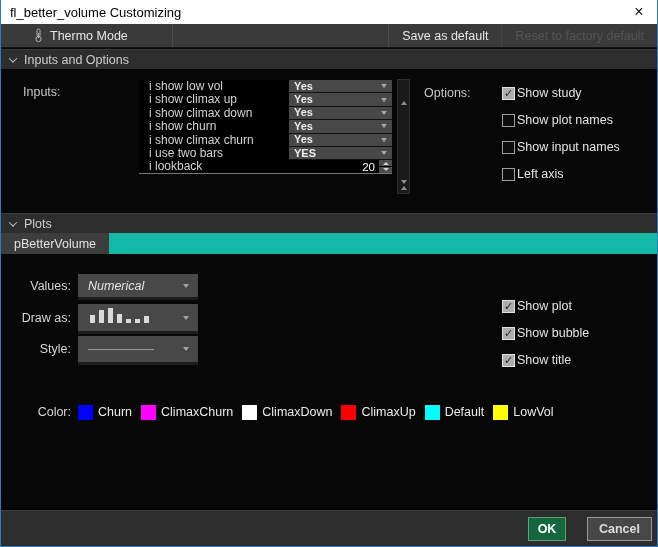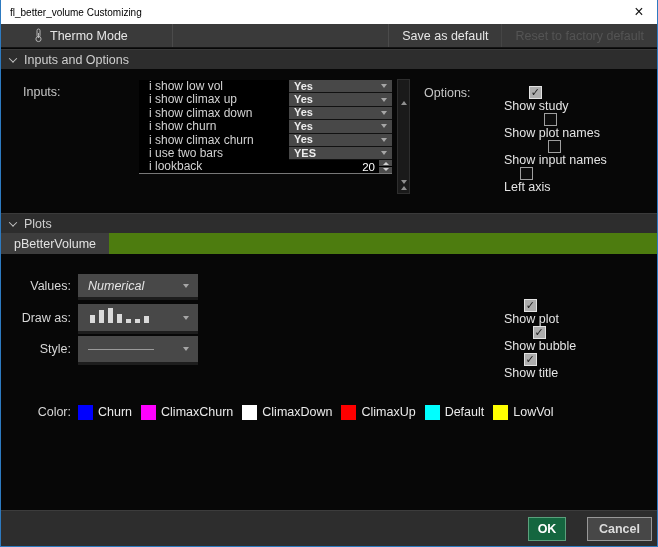--- a/index.html
+++ b/index.html
@@ -9,21 +9,21 @@
   .window{
     position:relative; width:658px; height:547px; background:#070707;
     border:1px solid #2d7ac0; border-top:none; overflow:hidden;
   }
 
   
   .titlebar{
     position:absolute; top:0; left:0; right:0; height:24px; background:#ffffff;
     display:flex; align-items:center;
   }
-  .title-text{ padding-left:9px; font-size:10px; color:#000; }
+  .title-text{ padding-left:9px; font-size:13px; color:#000; }
   .close-btn{
     margin-left:auto; width:36px; height:24px; display:flex; align-items:center;
     justify-content:center; color:#111; font-size:16px; line-height:16px; cursor:default;
   }
 
   
   .toolbar{
     position:absolute; top:24px; left:0; right:0; height:24px; background:#3a3a3a;
     border-bottom:1px solid #141414; display:flex; align-items:stretch;
   }
@@ -68,31 +68,31 @@
 
   .vscroll{
     position:absolute; left:396px; top:79px; width:13px; height:115px;
     background:#1a1a1a; border:1px solid #2e2e2e;
   }
   .vs-arrow{ position:absolute; left:2.5px; }
   .tri-up-g{ width:0; height:0; border-left:3px solid transparent; border-right:3px solid transparent; border-bottom:4px solid #8f8f8f; }
   .tri-dn-g{ width:0; height:0; border-left:3px solid transparent; border-right:3px solid transparent; border-top:4px solid #8f8f8f; }
 
   
-  .cb-row{ position:absolute; display:flex; align-items:center; height:14px;flex-direction:column; }
+  .cb-row{ position:absolute; display:flex; align-items:center; height:14px; }
   .cb{ width:13px; height:13px; border:1px solid #9f9f9f; background:#0c0c0c;
     display:flex; align-items:center; justify-content:center; flex:0 0 auto; }
   .cb.checked{ background:#adadad; border-color:#e2e2e2; }
   .cb .mark{ display:none; font-size:11px; line-height:11px; color:#222; font-weight:bold; }
   .cb.checked .mark{ display:block; }
   .cb.checked .mark::before{ content:"\2713"; }
   .cb-label{ margin-left:2px; font-size:12.5px; color:#e4e4e4; white-space:nowrap; }
 
   
-  .tabbar{ position:absolute; left:0; right:0; top:233px; height:21px; background:#4d7c0f; }
+  .tabbar{ position:absolute; left:0; right:0; top:233px; height:21px; background:#14b8a6; }
   .tab{ display:inline-flex; align-items:center; height:21px; padding:0 13px;
     background:#3d3d3d; font-size:12.5px; color:#e2e2e2; }
 
   .prow{ position:absolute; left:0; display:flex; align-items:center; }
   .prow-label{ width:70px; text-align:right; font-size:12.5px; color:#d6d6d6; flex:0 0 auto; }
   .dd{
     margin-left:7px; width:120px; background:#484848; position:relative;
     display:flex; align-items:center; box-shadow:0 3px 0 #1d1d1d;font-style:italic;
   }
   .dd-text{ padding-left:10px; font-size:12.5px; color:#e4e4e4; }

